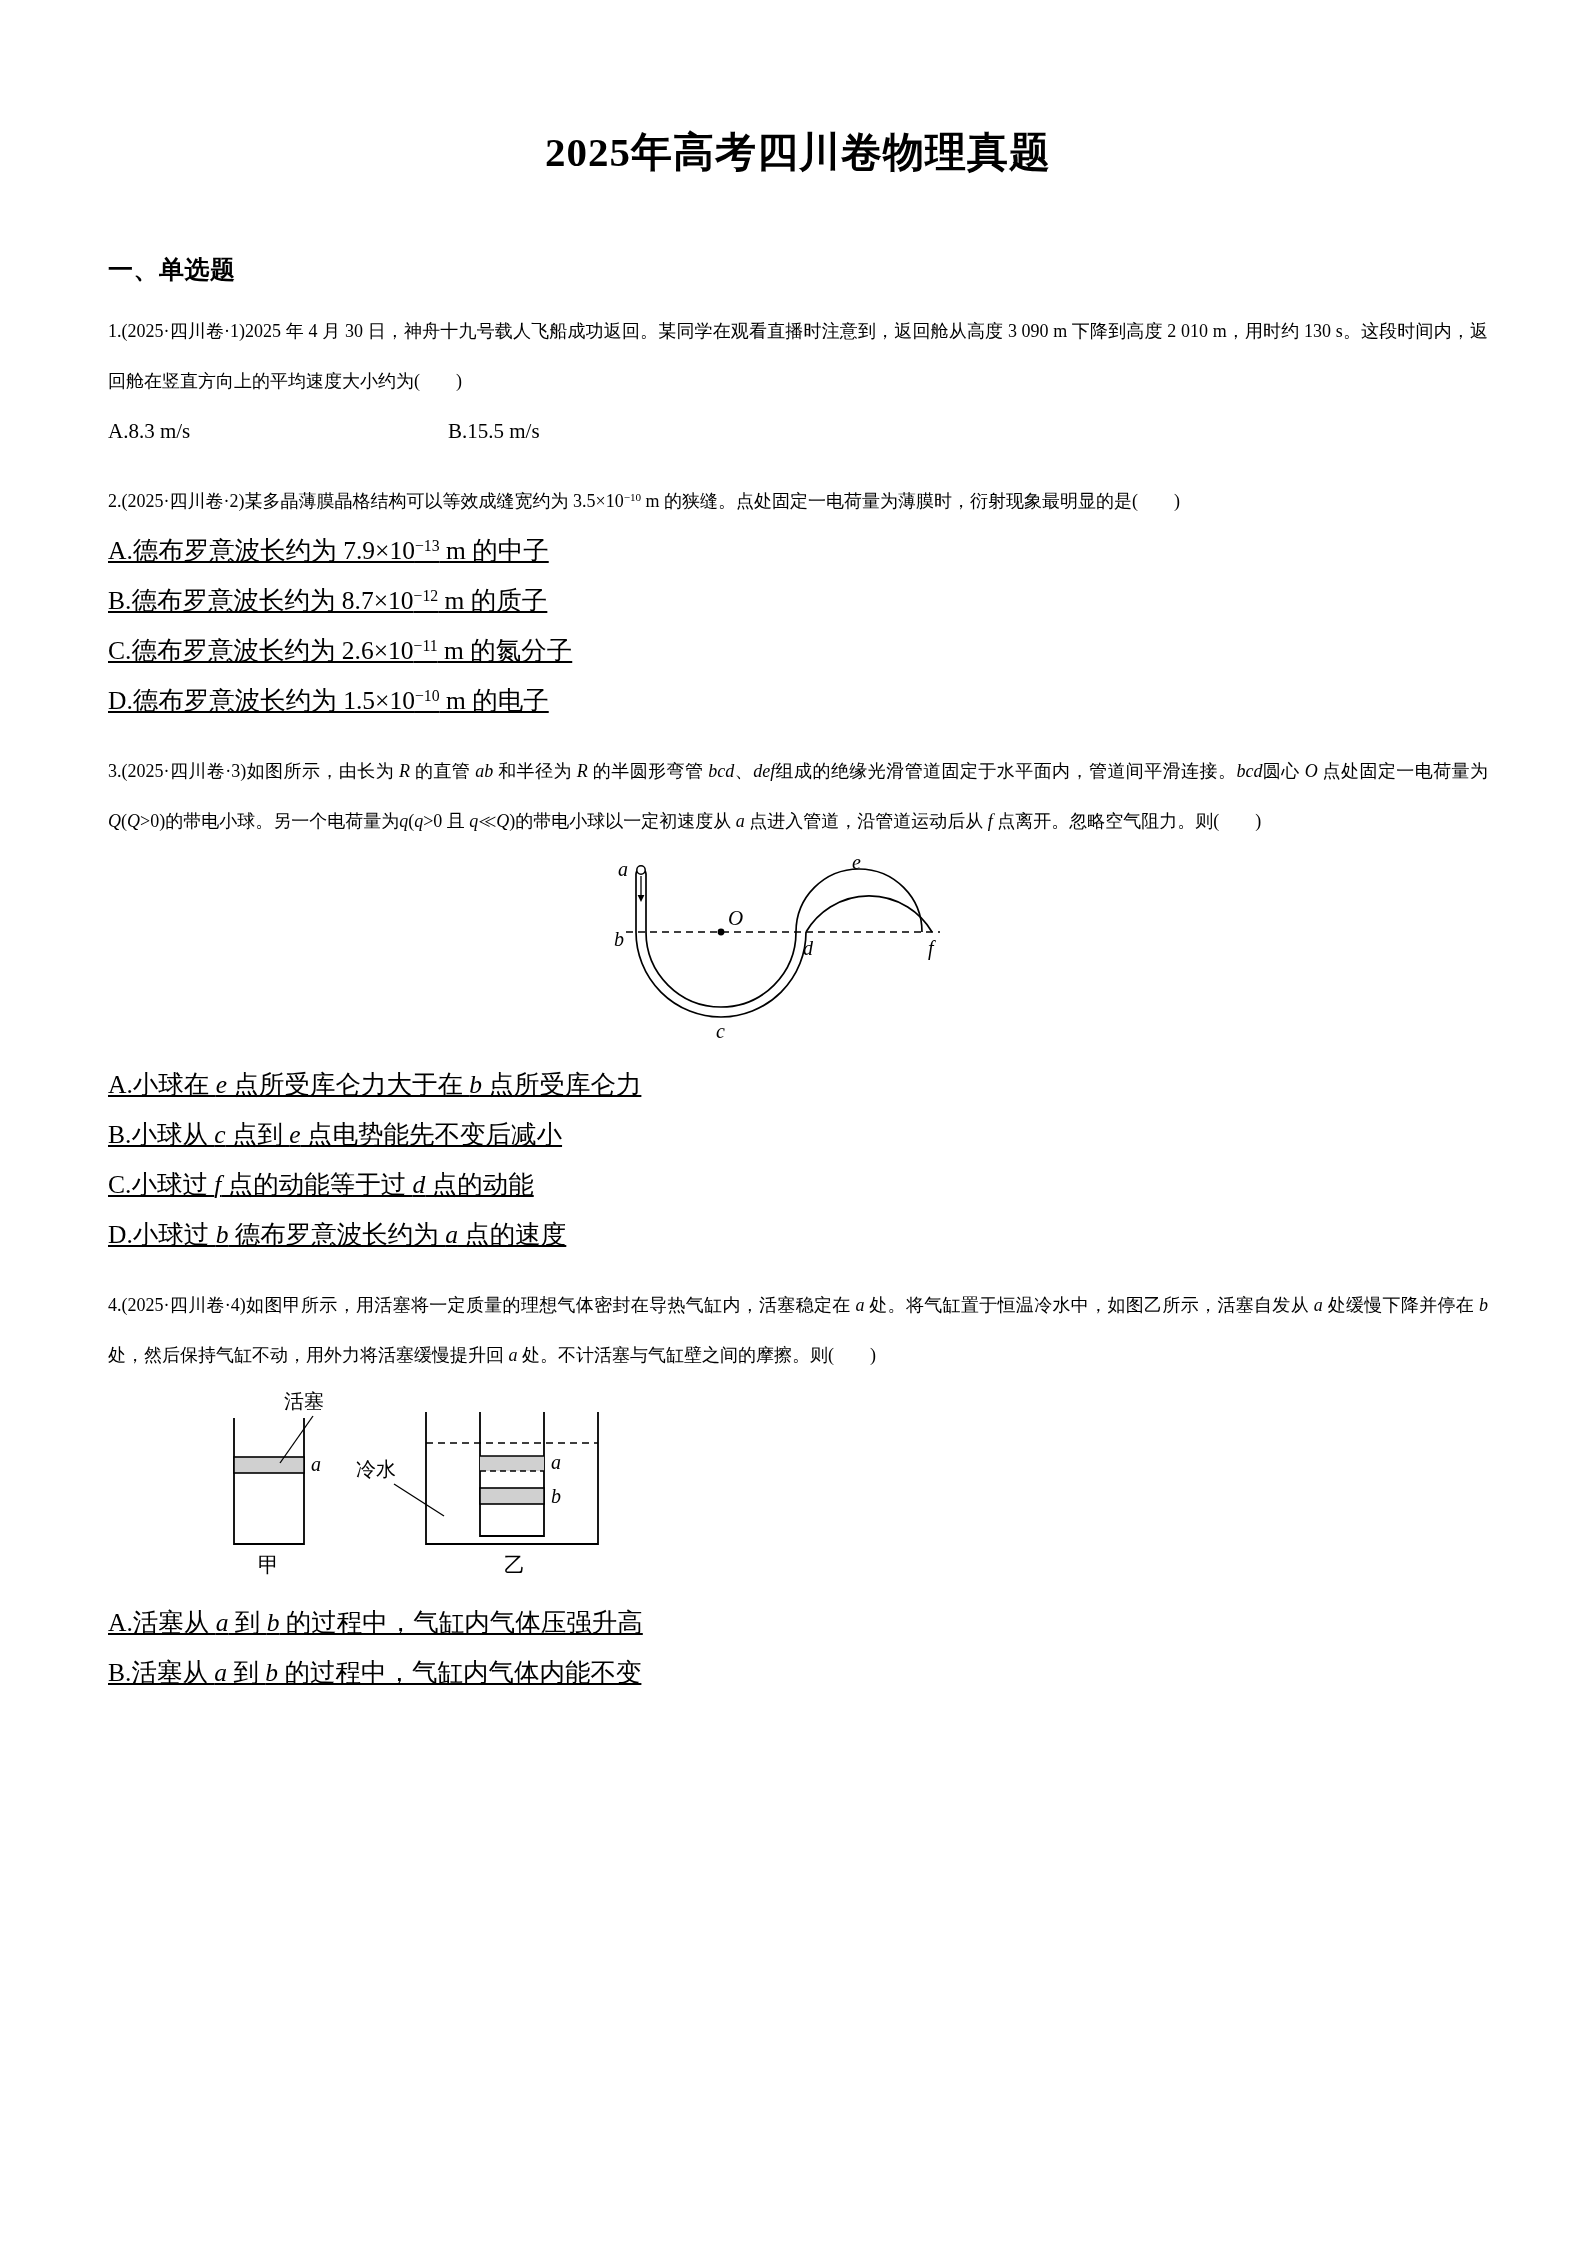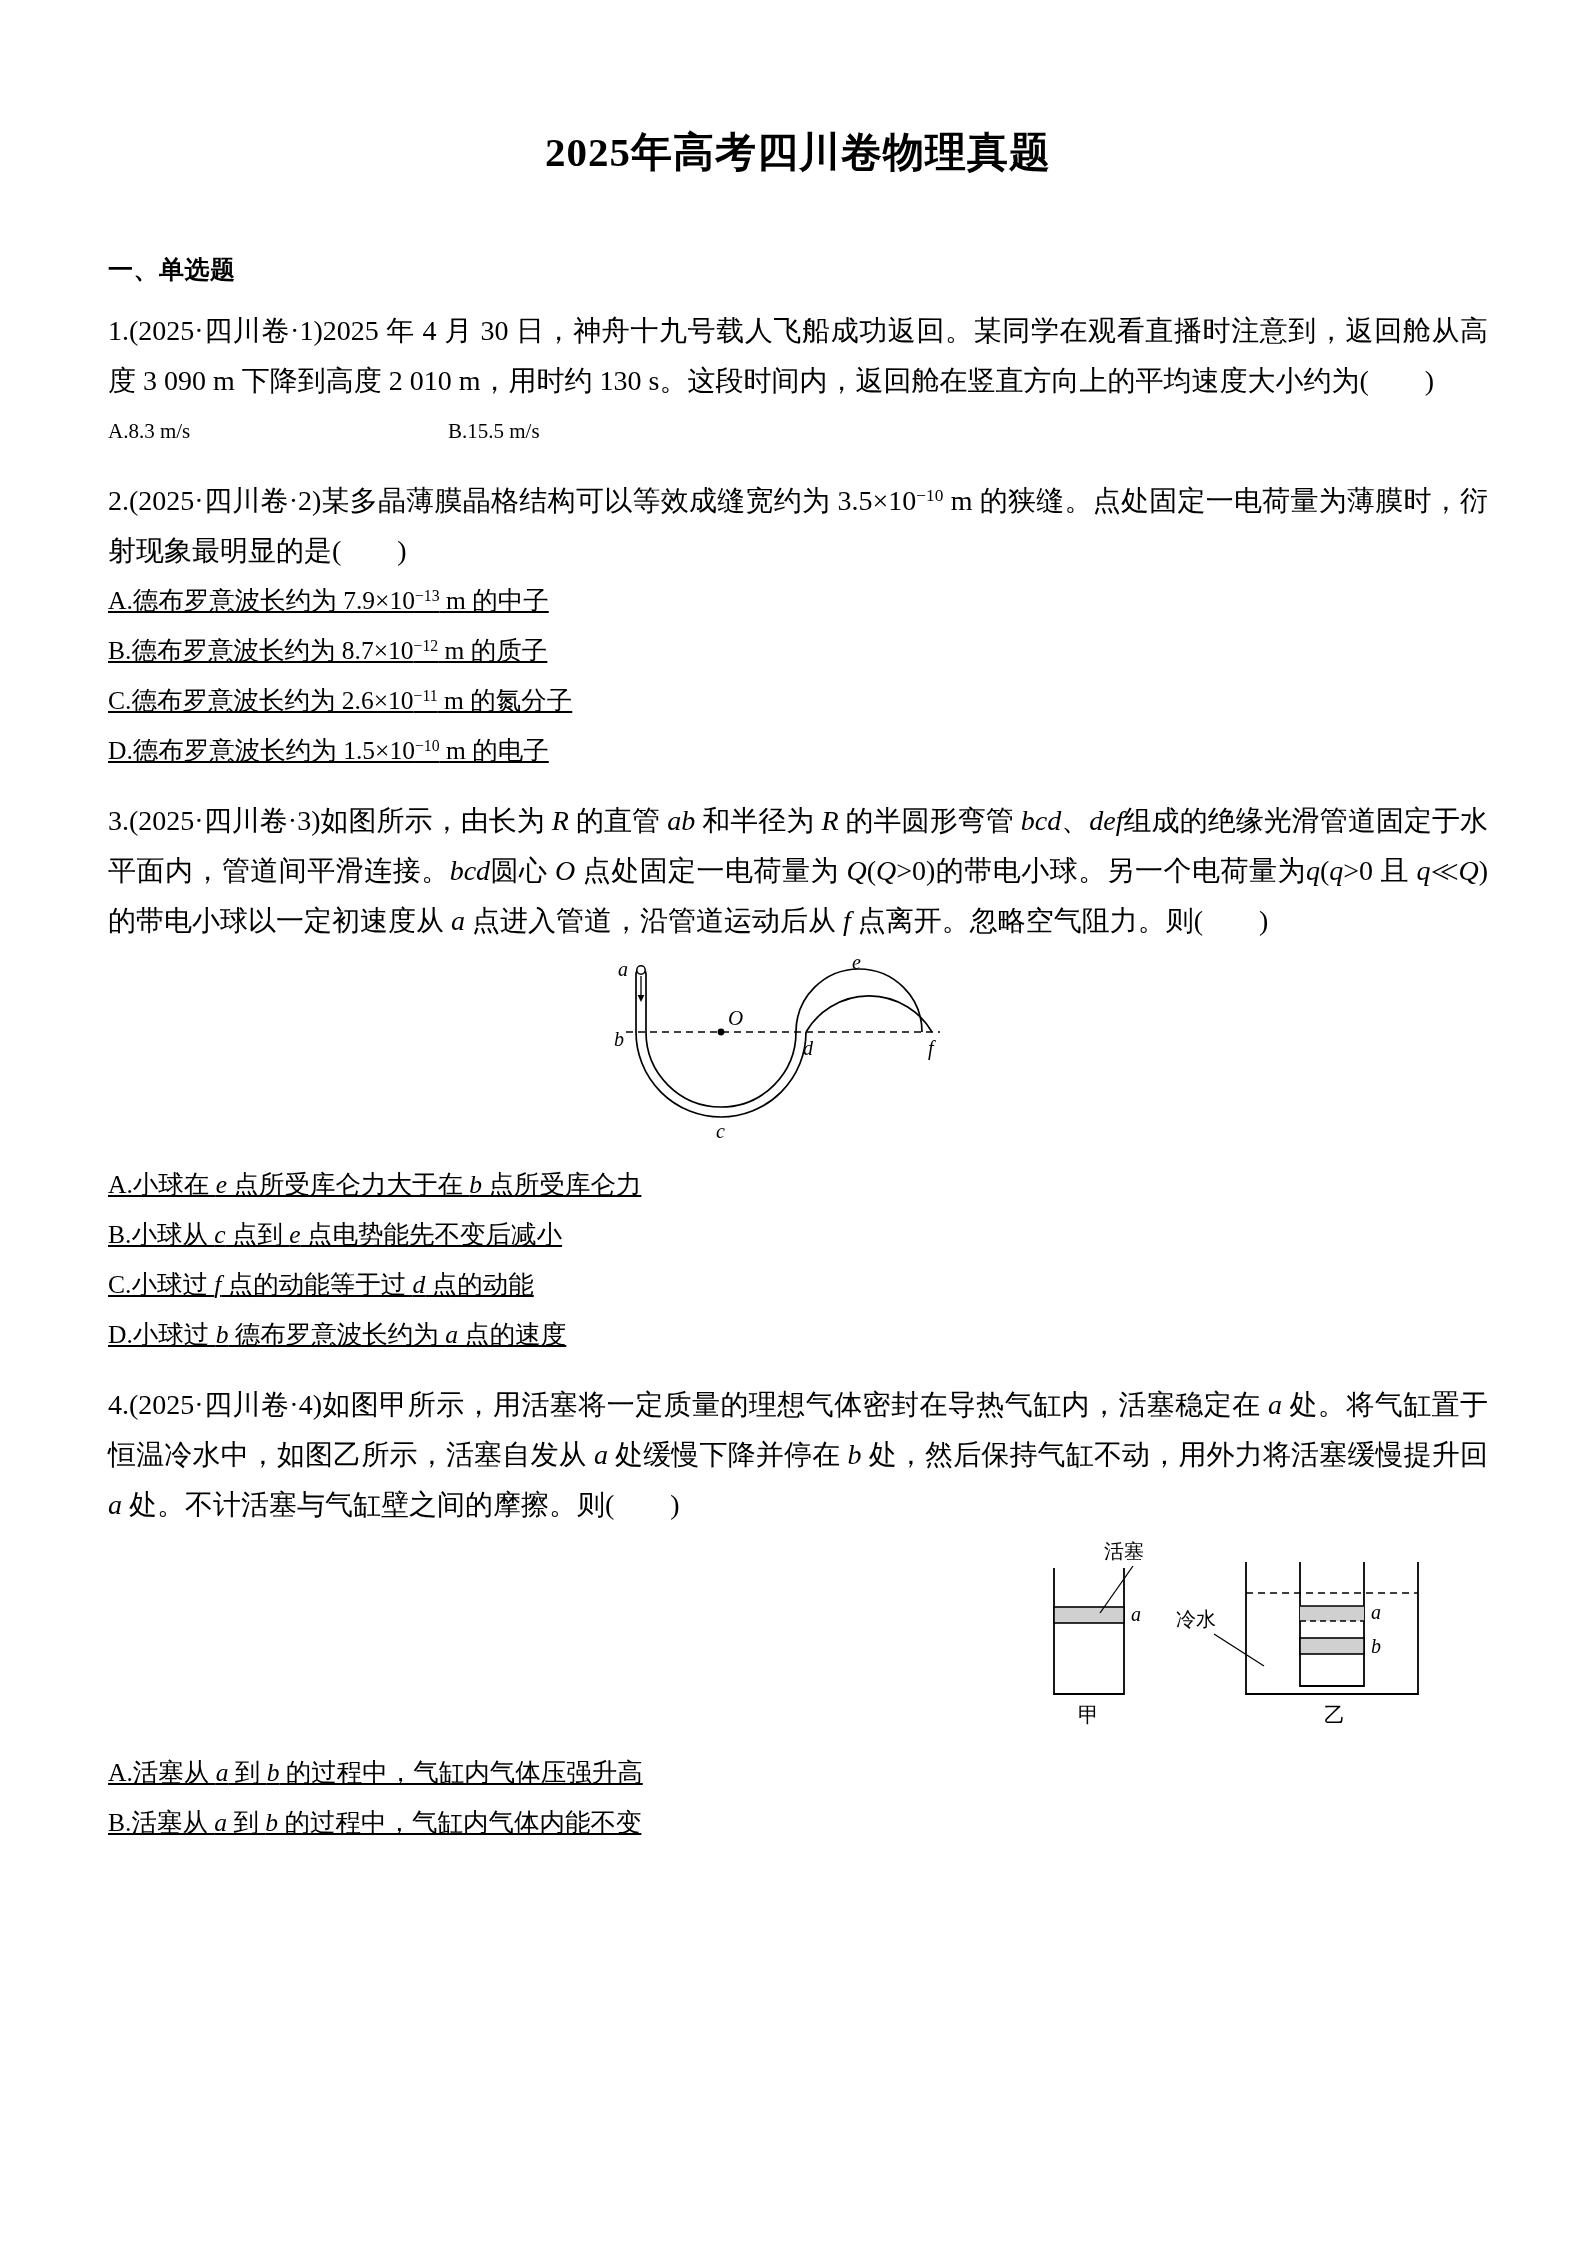--- a/index.html
+++ b/index.html
@@ -49,21 +49,21 @@
     font-weight: bold;
     font-size: 25px;
     margin: 0;
     padding-top: 76px;
     letter-spacing: 0.5px;
   }
 
   
   .q-block { margin-top: 20px; }
   .q-text {
-    font-size: 28px;
+    font-size: 18px;
     line-height: 50px;
     text-align: justify;
     text-justify: inter-ideograph;
     margin: 0;
   }
   .opt-row {
     display: flex;
     font-size: 21px;
     line-height: 50px;
   }
@@ -86,21 +86,21 @@
   
   .fig3-wrap {
     width: 100%;
     text-align: center;
     margin-top: 6px;
     margin-bottom: 4px;
   }
   
   .fig4-wrap {
     width: 100%;
-    text-align: right;
+    text-align: left;
     margin-top: 8px;
     margin-bottom: 6px;
   }
   svg { display: inline-block; }
 </style>
 </head>
 <body>
 
 <div class="page">
   <div class="content">

